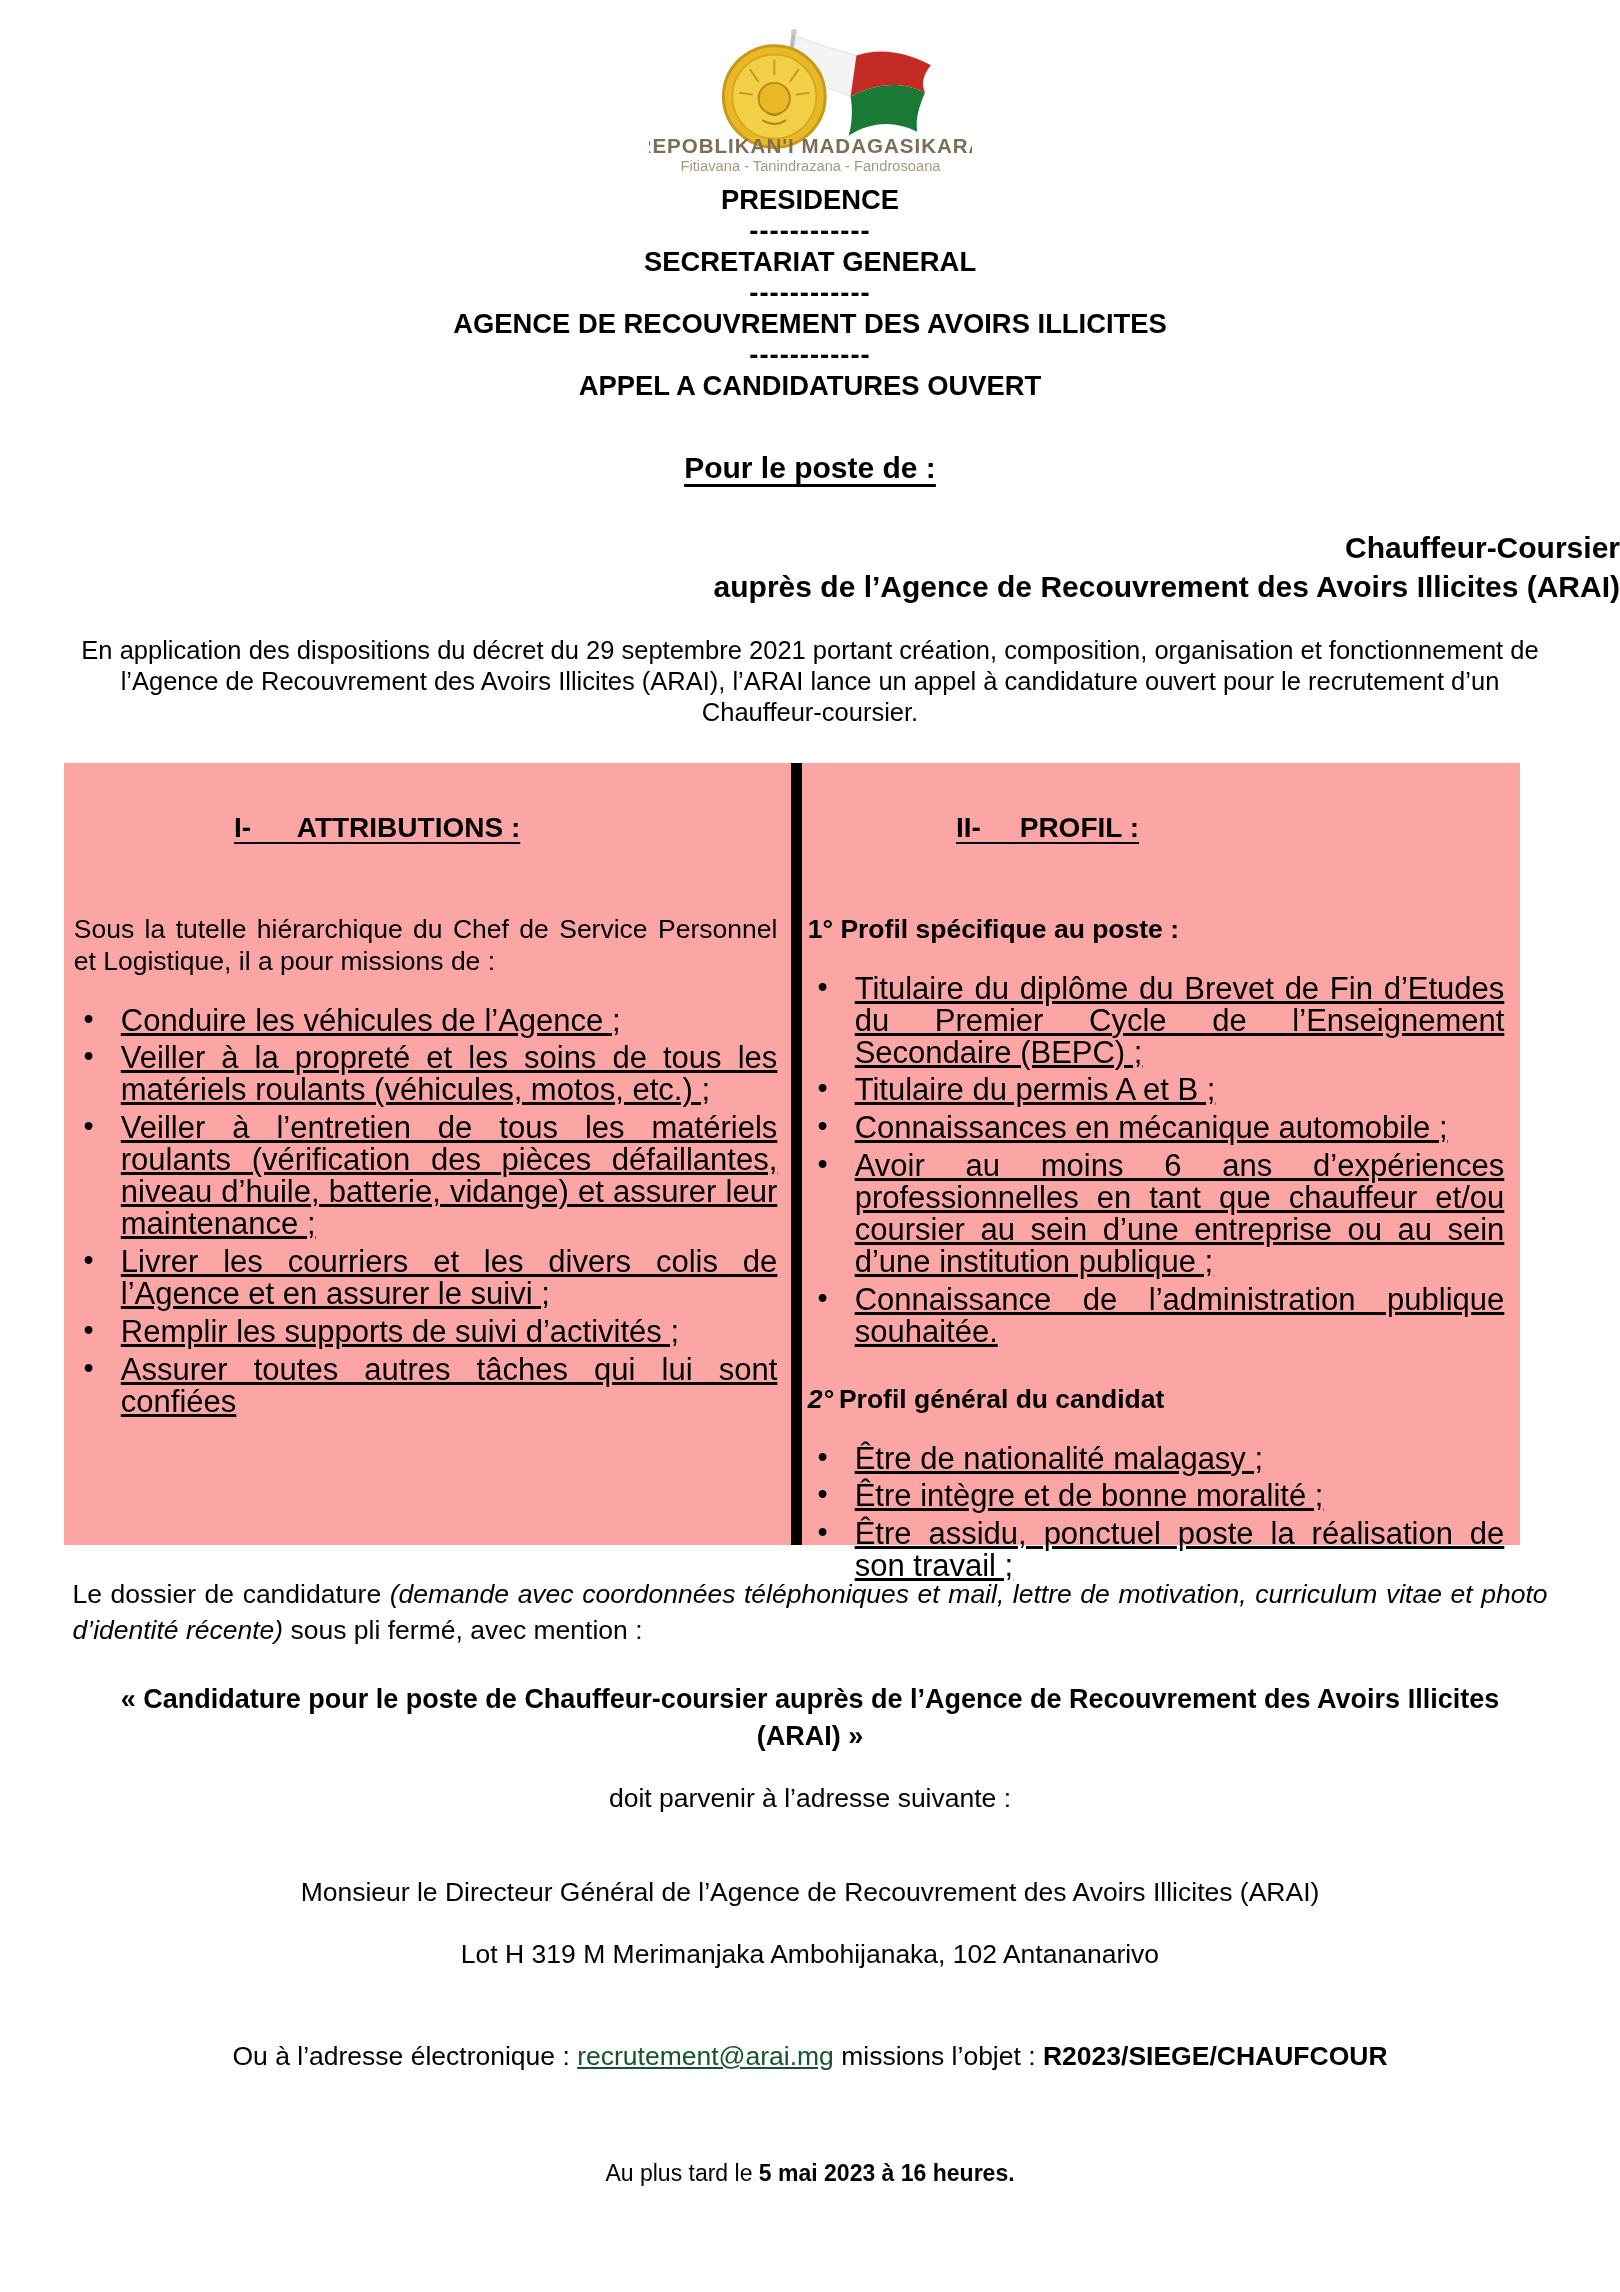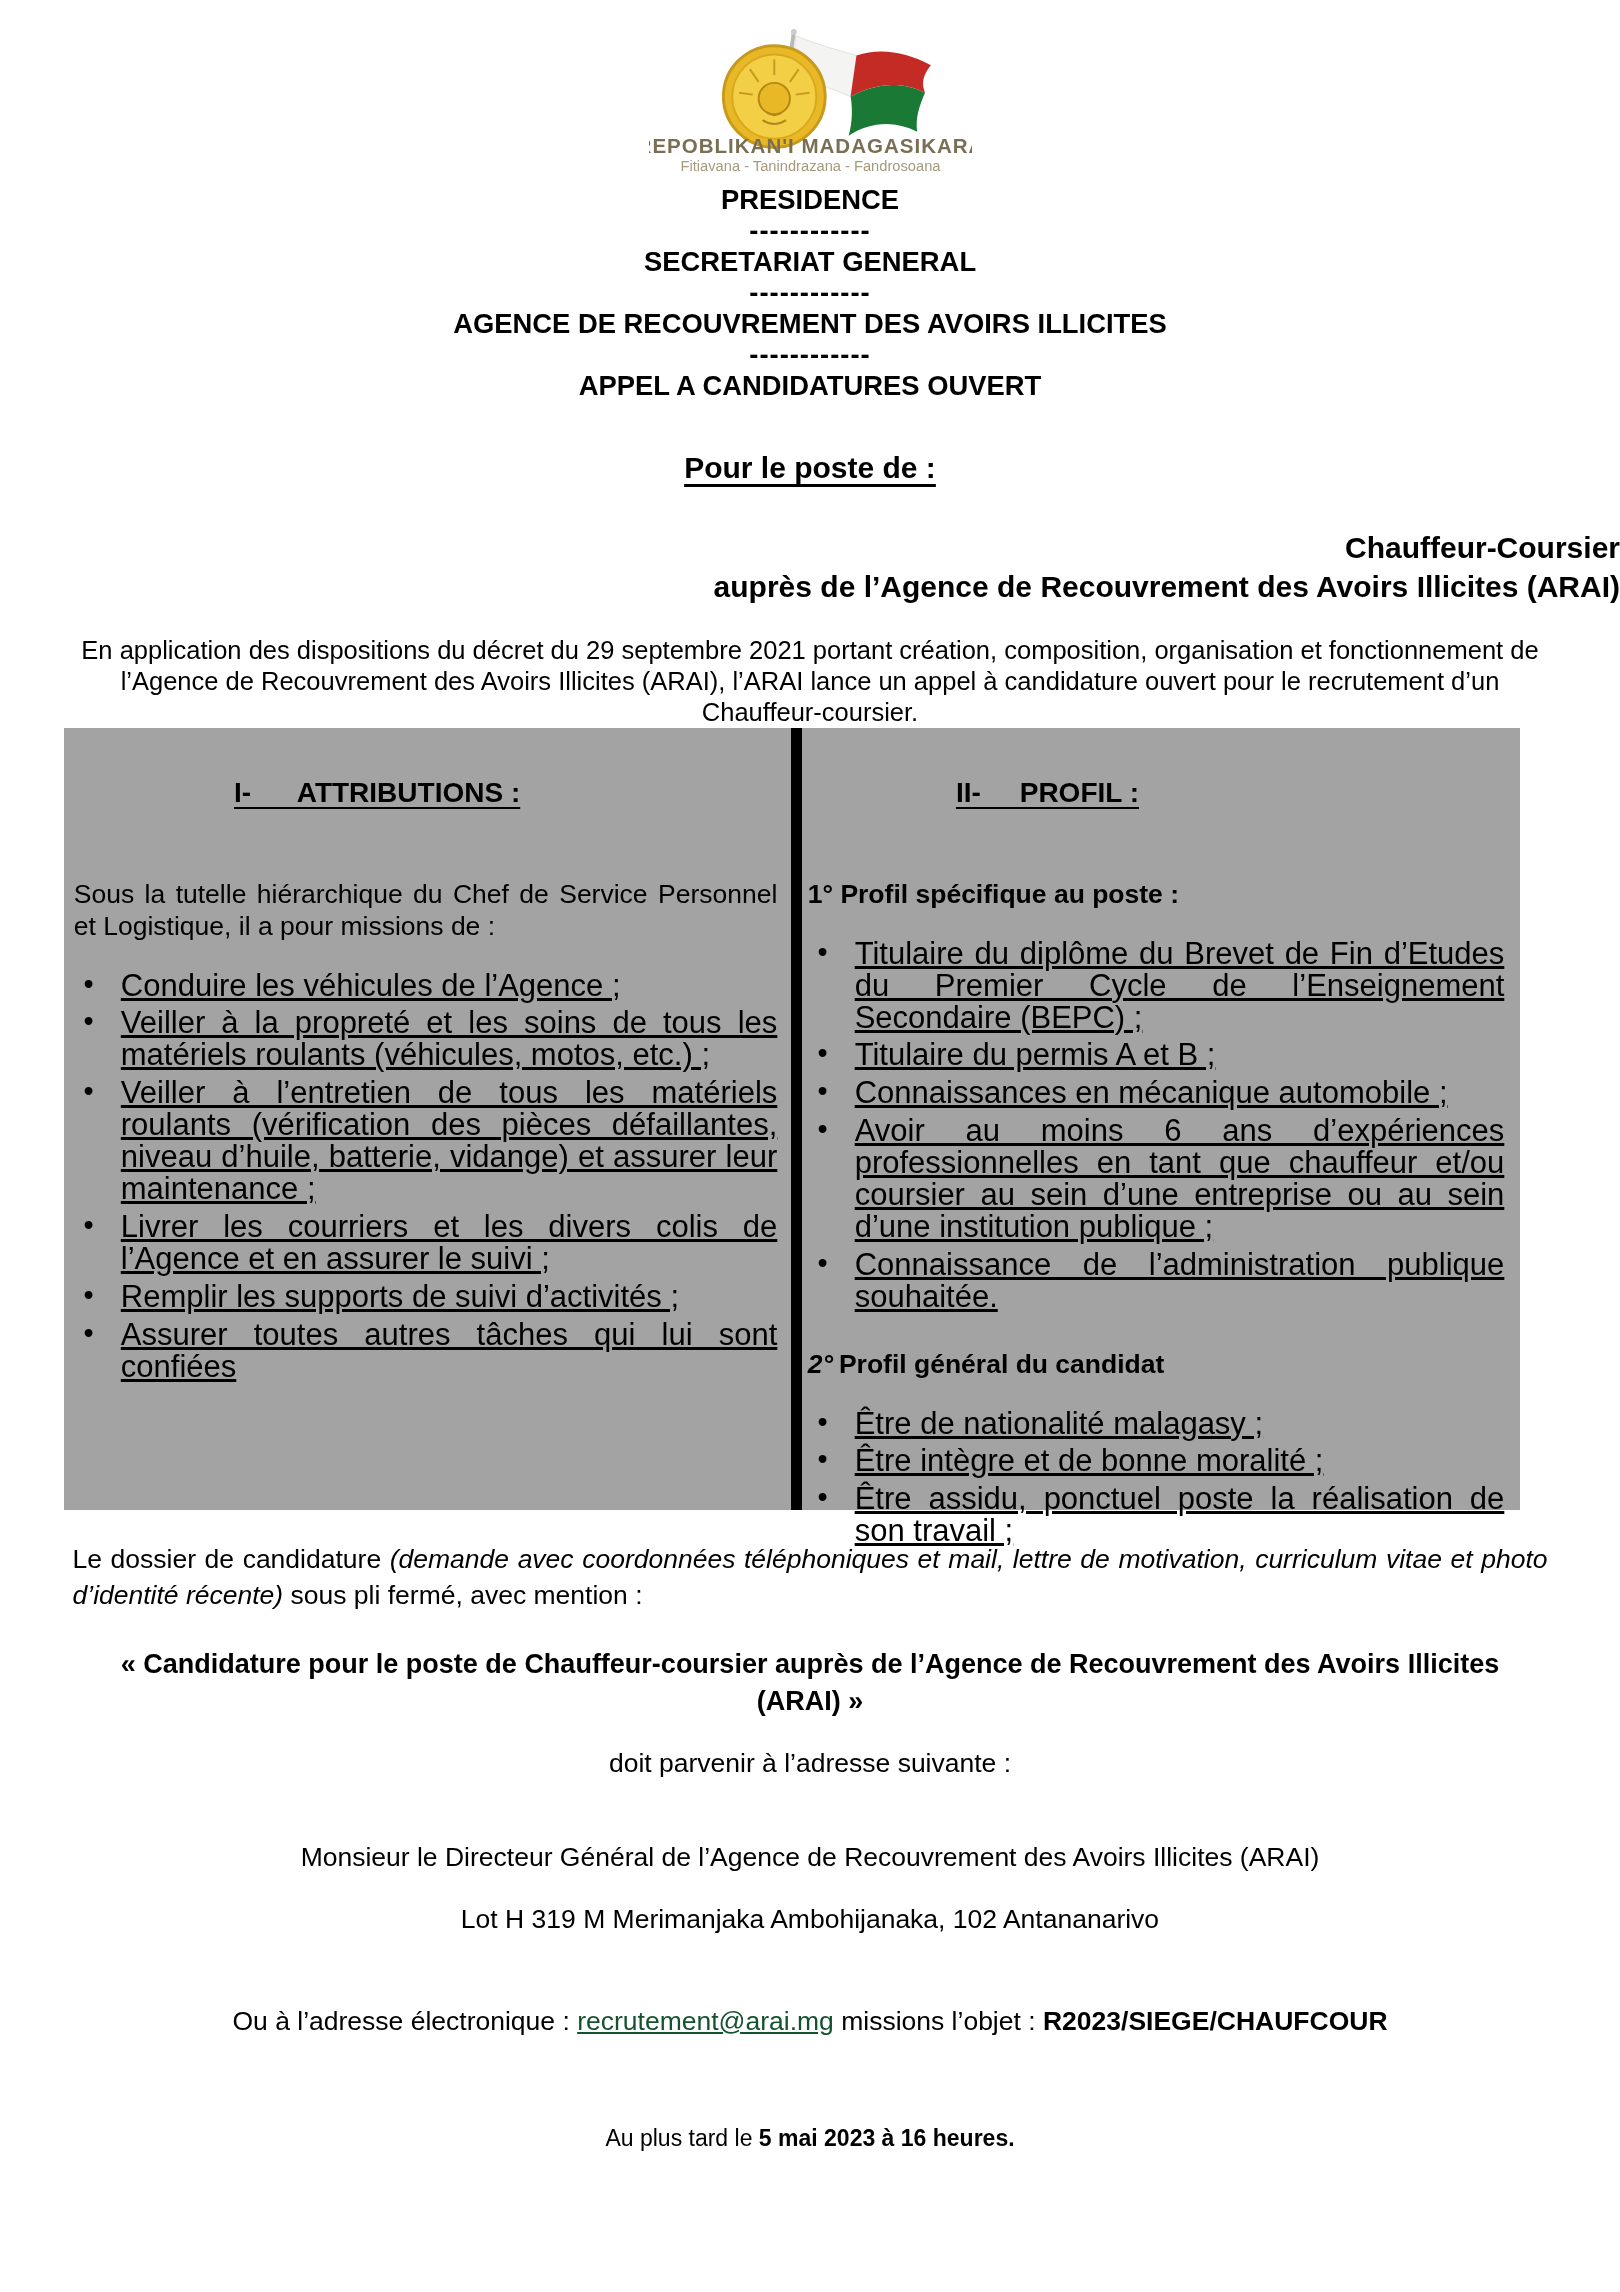--- a/index.html
+++ b/index.html
@@ -16,21 +16,21 @@
   .gov-header .sep  { line-height:30px; letter-spacing:1px; }
 
   
   .post-title { margin-top:49px; text-align:center; font-size:30px; font-weight:bold; }
   .post-title span { text-decoration:underline; text-underline-offset:5.9px; }
   .position { margin-top:43px; text-align:right; font-size:30px; font-weight:bold; line-height:39px; }
 
   .intro { margin:29px auto 0; width:1500px; font-size:25.5px; line-height:31px; text-align:center; }
 
   
-  .columns { margin-left:64px; width:1456px; height:782px; background:#a3a3a3; display:flex; box-sizing:border-box;justify-content:flex-end; }
+  .columns { margin-top:35px; margin-left:64px; width:1456px; height:782px; background:#fca5a5; display:flex; box-sizing:border-box;justify-content:flex-end; }
   .col { box-sizing:border-box; }
   .col-left  { width:727px; padding:11.8px 13.7px 0 9.8px; }
   .col-divider { width:10.8px; background:#000; }
   .col-right { flex:1; padding:11.8px 15.7px 0 5.9px; }
 
   .col-heading { font-size:28px; font-weight:bold; white-space:pre; line-height:35px; }
   .col-heading span { text-decoration:underline; text-underline-offset:4.9px; }
   .col-left  .col-heading { margin-left:98px; }
   .col-right .col-heading { margin-left:86px; }
 

